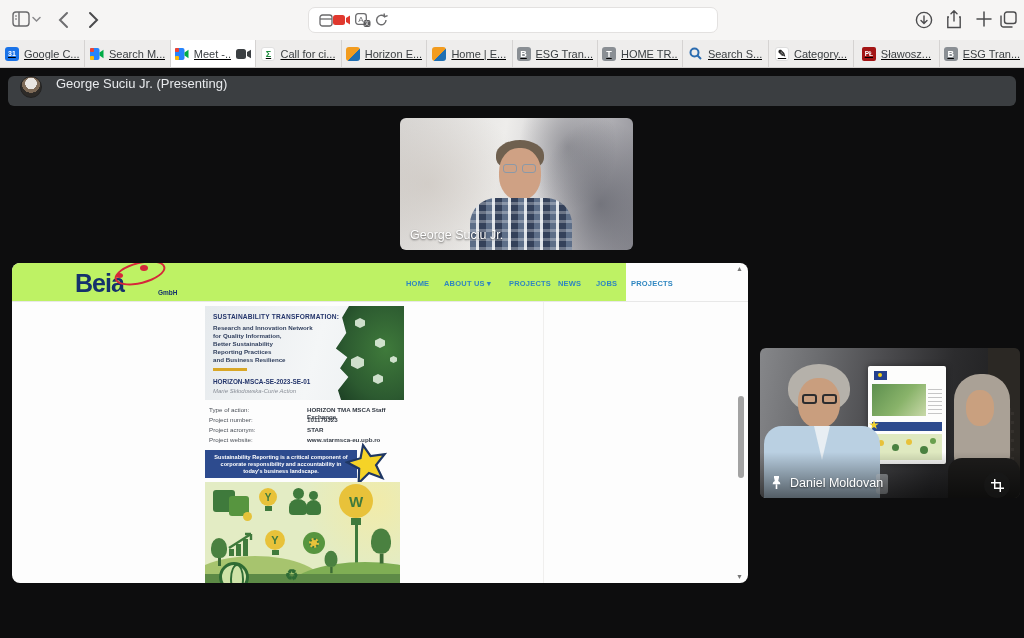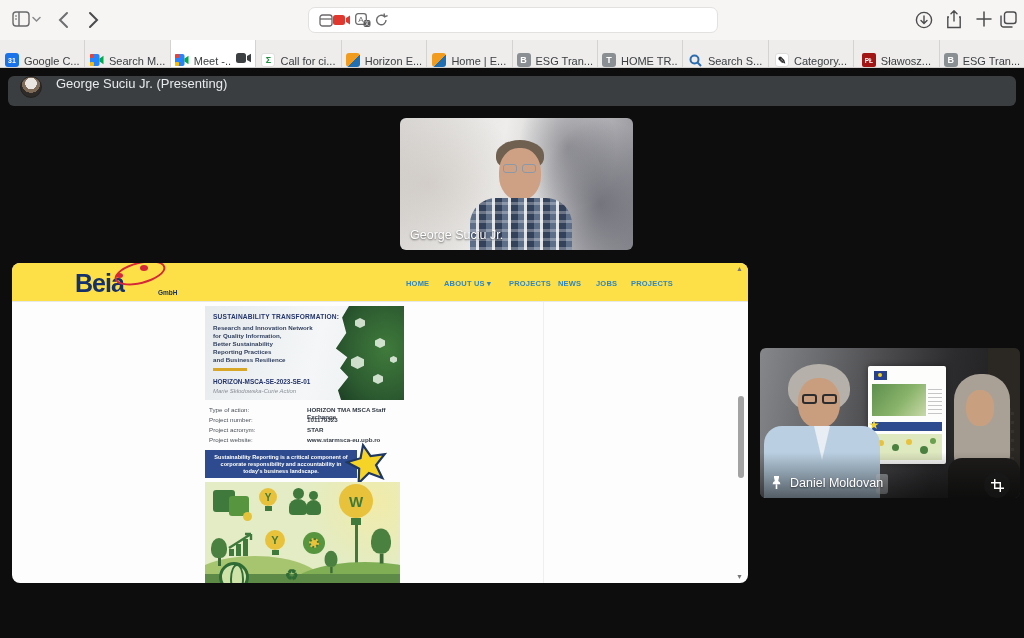--- a/index.html
+++ b/index.html
@@ -3,21 +3,21 @@
 <meta charset="utf-8">
 <style>
   * { margin:0; padding:0; box-sizing:border-box; }
   html,body { width:1024px; height:638px; overflow:hidden; }
   body { font-family:"Liberation Sans", sans-serif; background:#0d0d0e; position:relative; }
   .abs { position:absolute; }
 
   
   #topbar { left:0; top:0; width:1024px; height:40px; background:#f6f5f4; }
   #tabbar { left:0; top:40px; width:1024px; height:28px; background:#e8e6e5; border-bottom:1px solid #d2d0cf; display:flex; }
-  .tab { flex:1 1 0; display:flex; align-items:flex-end; justify-content:center; gap:5px; border-right:1px solid #d5d3d2; background:#eeedec; min-width:0; padding:0 4px; }
+  .tab { flex:1 1 0; display:flex; align-items:center; justify-content:center; gap:5px; border-right:1px solid #d5d3d2; background:#eeedec; min-width:0; padding:0 4px;text-decoration:underline; }
   .tab.active { background:#ffffff; }
   .tab .tlabel { font-size:11px; color:#3c4043; white-space:nowrap; overflow:hidden; }
   .favicon { width:14px; height:14px; border-radius:3px; flex:0 0 auto; display:flex; align-items:center; justify-content:center; font-size:9px; font-weight:bold; }
   .chromeicon { color:#69696b; display:flex; align-items:center; justify-content:center; }
   #urlpill { left:308px; top:7px; width:410px; height:26px; background:#fff; border:1px solid #e3e1e0; border-radius:7px; display:flex; align-items:center; }
   #urltext { flex:1; text-align:center; font-size:12px; color:#3a3a3c; }
 
   
   #meetbg { left:0; top:68px; width:1024px; height:570px; background:#0d0d0e; }
   #banner { left:8px; top:76px; width:1008px; height:30px; background:#3b3e41; border-radius:6px; display:flex; align-items:flex-start; gap:14px; padding-left:12px; }
@@ -68,21 +68,21 @@
   .d-strip { left:4px; top:56px; width:70px; height:9px; background:#2d4b8e; }
   .d-strip:after { content:""; position:absolute; left:-3px; top:-2px; width:10px; height:10px; background:#f2d22e; clip-path:polygon(50% 0,61% 35%,98% 35%,68% 57%,79% 91%,50% 70%,21% 91%,32% 57%,2% 35%,39% 35%); }
   .d-illus { left:4px; top:68px; width:70px; height:26px; background:#dfe9c0; }
   .d-illus i { position:absolute; border-radius:50%; }
   .d-glass { left:116px; top:126px; width:12px; height:20px; background:rgba(230,235,240,.55); border-radius:2px 2px 3px 3px; }
   .d-shade { left:0; bottom:0; width:100%; height:46px; background:linear-gradient(transparent, rgba(0,0,0,.55)); }
   .cropbtn { left:224px; top:124px; width:26px; height:26px; border-radius:50%; background:rgba(25,25,25,.55); display:flex; align-items:center; justify-content:center; }
 
   
   #share { left:12px; top:263px; width:736px; height:320px; background:#fdfdfd; border-radius:8px; overflow:hidden; }
-  #share-header { left:0; top:0; width:736px; height:38px; background:#fde047;text-align:center; }
+  #share-header { left:0; top:0; width:614px; height:38px; background:#bef264;text-align:center; }
   #share-div { left:0; top:38px; width:736px; height:1px; background:#e8e8e8; }
   .beia { left:63px; top:6px; font-size:25px; font-weight:bold; color:#15316c; letter-spacing:-1px; }
   .beia-sub { left:146px; top:26px; font-size:6.5px; font-weight:bold; color:#15316c; }
   .swoosh { left:102px; top:-1px; width:52px; height:22px; border:2.5px solid #d6273a; border-radius:50%; transform:rotate(-14deg); }
   .swoosh2 { left:128px; top:2px; width:8px; height:6px; background:#d6273a; border-radius:50%; }
   .swoosh3 { left:104px; top:10px; width:7px; height:5px; background:#d6273a; border-radius:50%; }
   .navitem { top:16px; font-size:7.5px; font-weight:bold; color:#2f86c0; letter-spacing:.2px; white-space:nowrap; }
 
   #poster { left:193px; top:43px; width:199px; height:277px; }
   #hero { left:0; top:0; width:199px; height:94px; background:linear-gradient(105deg,#e6eaed 0%,#f4f6f7 55%,#e9edef 100%); overflow:hidden; }

